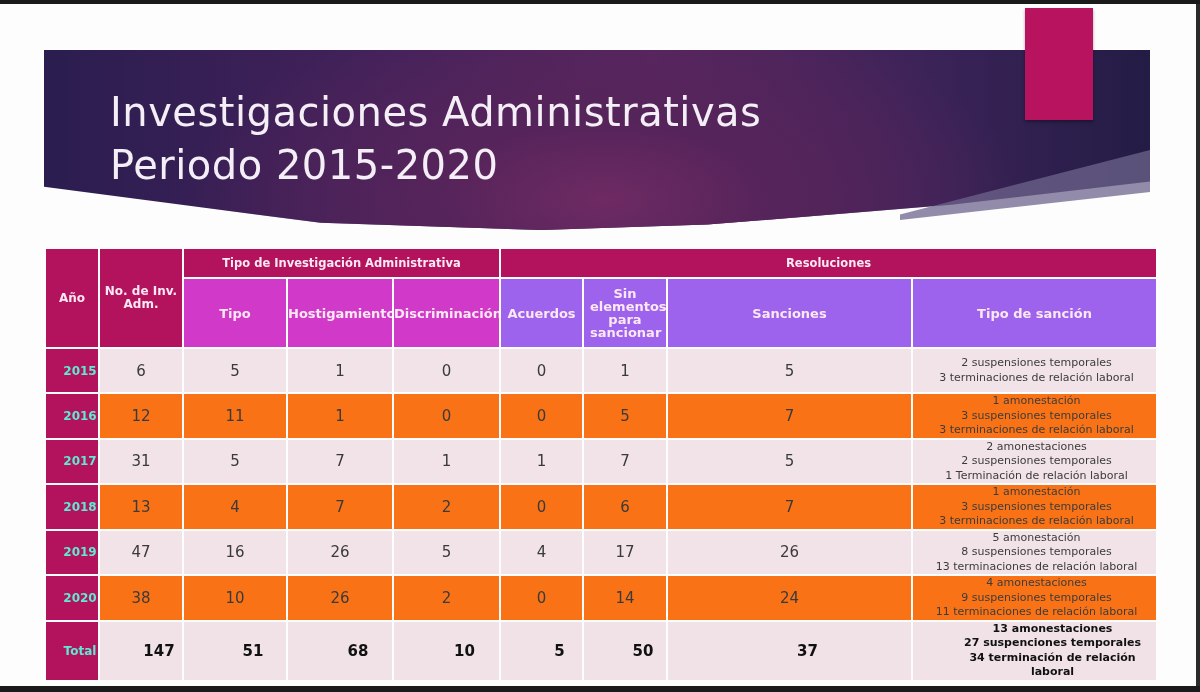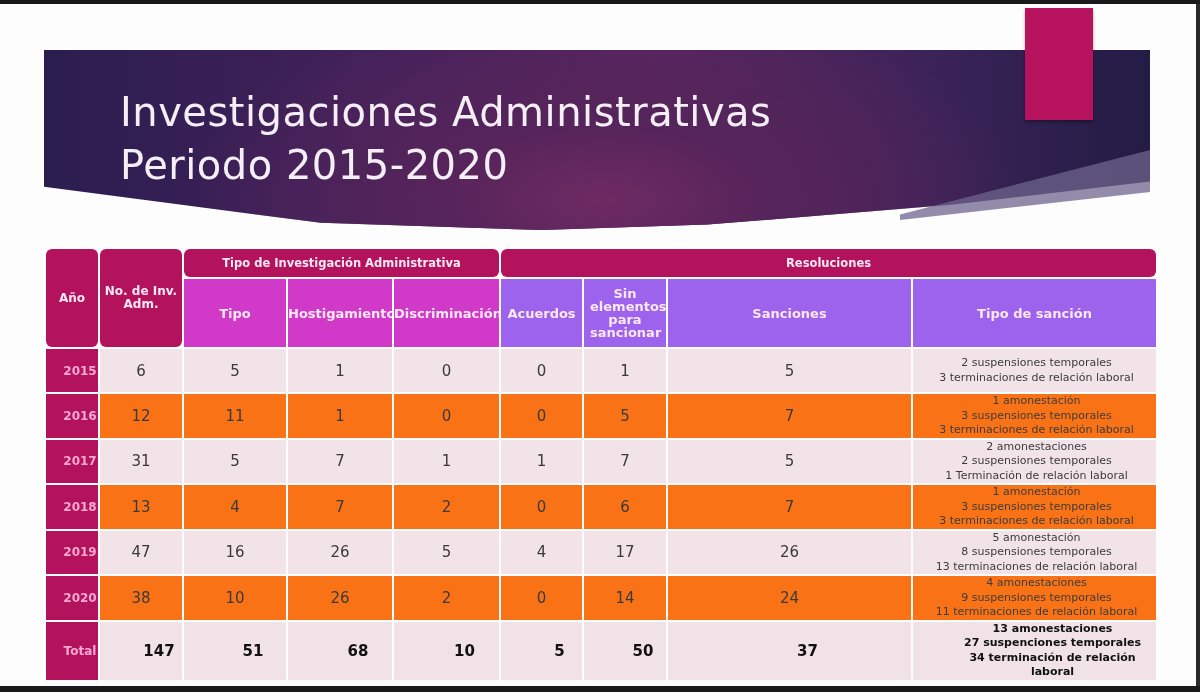--- a/index.html
+++ b/index.html
@@ -20,49 +20,49 @@
     background: radial-gradient(ellipse 420px 200px at 560px 150px, #6e2a63 0%, #55245a 40%, rgba(60,30,80,0) 100%),
                 linear-gradient(90deg, #2b1d4f 0%, #46225c 35%, #5a2660 55%, #3b2358 80%, #231c45 100%);
     clip-path: polygon(0 0, 100% 0, 100% 73%, 82% 86%, 60% 97%, 45% 100%, 25% 96%, 0 76%);
   }
   .banner-sheen {
     position: absolute; left: 900px; top: 150px; width: 250px; height: 70px;
     background: rgba(110,100,140,0.75);
     clip-path: polygon(100% 0, 100% 60%, 0 100%, 0 92%);
   }
   .title {
-    position: absolute; left: 120px; top: 86px; color: #f4eef6;
+    position: absolute; left: 110px; top: 86px; color: #f4eef6;
     font-family: "DejaVu Sans", sans-serif; font-weight: normal;
     font-size: 40px; line-height: 53px; letter-spacing: 0.5px;
   }
   .accent-bar {
     position: absolute; left: 1025px; top: 8px; width: 68px; height: 112px;
     background: #b8135f;
     box-shadow: 0 2px 3px rgba(0,0,0,0.35);
   }
 
   
   table.grid {
     position: absolute; left: 44px; top: 247px;
     border-collapse: separate; border-spacing: 2px;
     table-layout: fixed;
     width: 1108px;
   }
   table.grid th, table.grid td {
     text-align: center; vertical-align: middle; overflow: hidden;
   }
   th { color: #fbe8f4; font-weight: bold; font-size: 13px; line-height: 13px; }
-  .h-crimson { background: #b3135c; border-radius: 6px; }
+  .h-crimson { background: #b3135c; }
   .h-magenta { background: #d13ac8; }
   .h-purple { background: #9d63ec; }
   th.h-top { height: 28px; font-size: 11.5px; }
   th.h-sub { height: 68px; }
   th.h-tall { font-size: 12px; }
 
-  td.year { background: #b3135c; color: #f9a8d4; font-weight: bold; font-size: 12px; padding-left: 16px; }
+  td.year { background: #b3135c; color: #5eead4; font-weight: bold; font-size: 12px; padding-left: 16px; }
   td { font-size: 15px; color: #3a3a3a; height: 43px; }
   tr.odd td.cell { background: #f1e3e8; }
   tr.even td.cell { background: #f97316; }
   tr.total td.cell { background: #f0e2e7; color: #111; font-weight: bold; font-size: 15px; padding-left: 36px; }
   td.sanc { text-align: left; font-size: 11px; line-height: 14.5px; padding-left: 4px; color: #3c3c3c; }
   tr.total td.sanc { font-size: 11px; font-weight: bold; color: #111; }
 </style>
 </head>
 <body>
 

